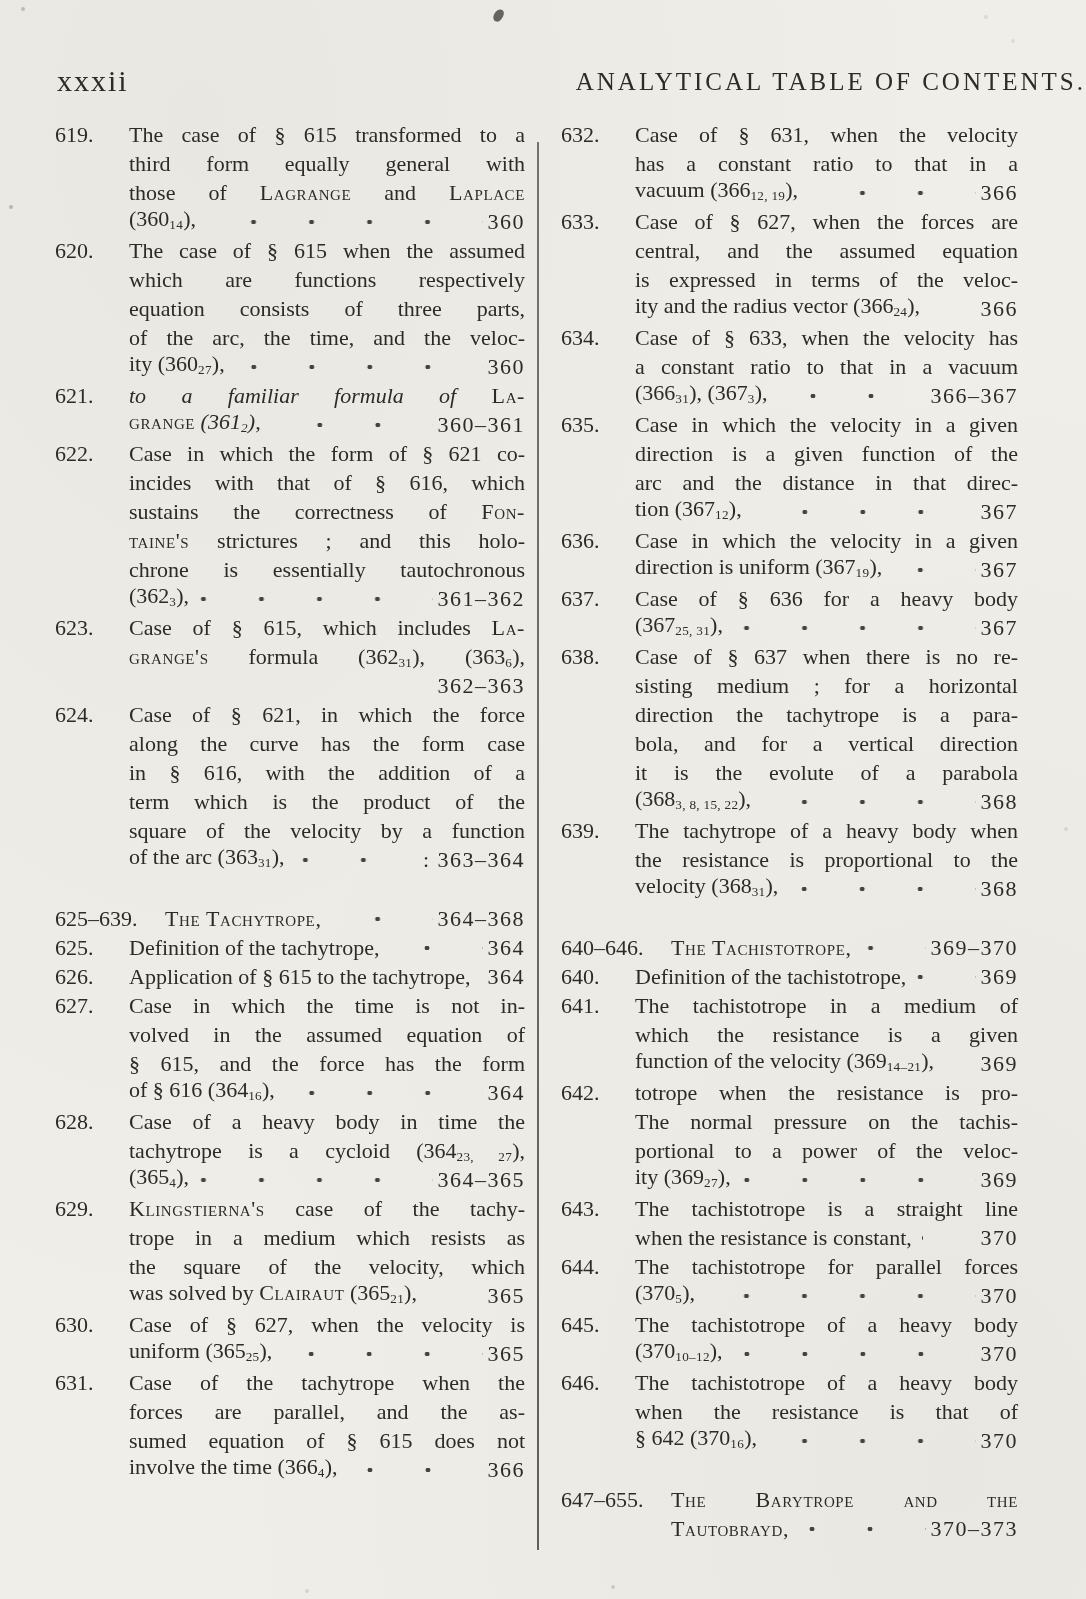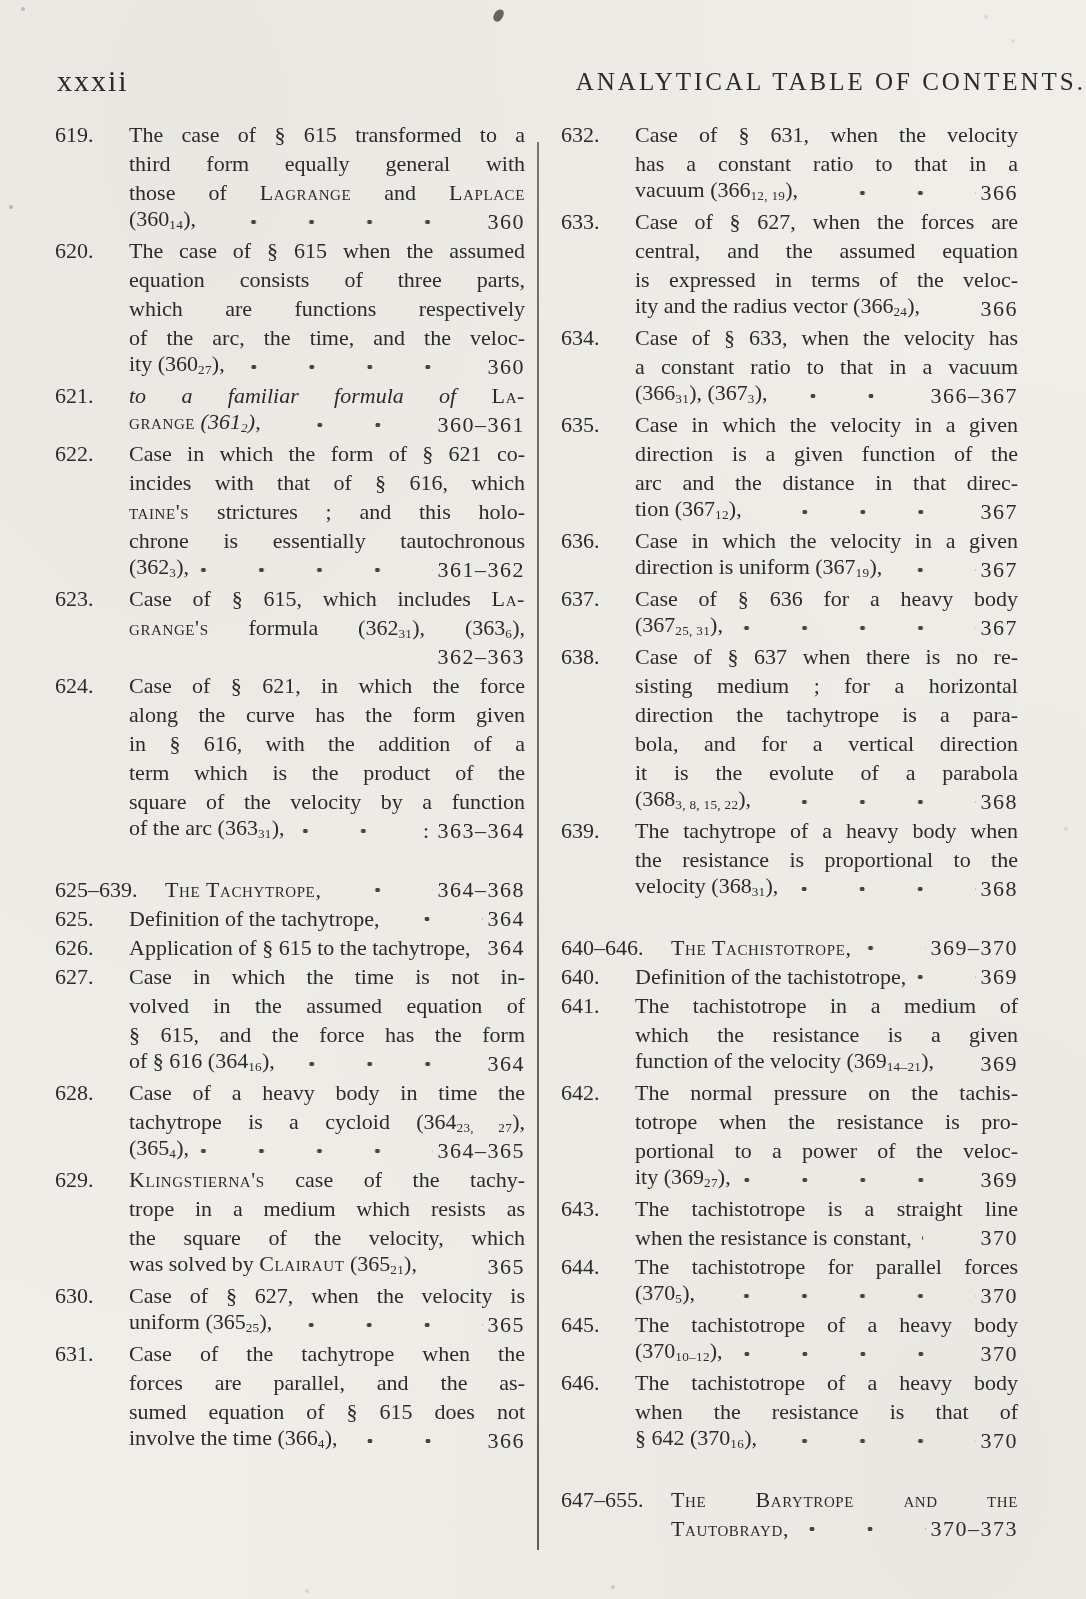--- a/index.html
+++ b/index.html
@@ -75,42 +75,43 @@
         <div class="line">those of <span class="sc">Lagrange</span> and <span class="sc">Laplace</span></div>
         <div class="lastline">
           <span class="text">(360<sub>14</sub>),</span>
           <span class="leader"></span>
           <span class="pageref">360</span>
         </div>
       </article>
       <article class="entry">
         <span class="num">620.</span>
         <div class="line">The case of § 615 when the assumed</div>
+        <div class="line">which are functions respectively</div>
         <div class="line">equation consists of three parts,</div>
-        <div class="line">which are functions respectively</div>
         <div class="line">of the arc, the time, and the veloc-</div>
         <div class="lastline">
           <span class="text">ity (360<sub>27</sub>),</span>
           <span class="leader"></span>
           <span class="pageref">360</span>
         </div>
       </article>
       <article class="entry italic">
         <span class="num">621.</span>
         <div class="line">to a familiar formula of <span class="sc">La-</span></div>
         <div class="lastline">
           <span class="text"><span class="sc">grange</span> (361<sub>2</sub>),</span>
           <span class="leader"></span>
           <span class="pageref">360–361</span>
         </div>
       </article>
       <article class="entry">
         <span class="num">622.</span>
         <div class="line">Case in which the form of § 621 co-</div>
         <div class="line">incides with that of § 616, which</div>
+        <div class="line">sustains the correctness of <span class="sc">Fon-</span></div>
         <div class="line"><span class="sc">taine's</span> strictures ; and this holo-</div>
         <div class="line">chrone is essentially tautochronous</div>
         <div class="lastline">
           <span class="text">(362<sub>3</sub>),</span>
           <span class="leader"></span>
           <span class="pageref">361–362</span>
         </div>
       </article>
       <article class="entry">
         <span class="num">623.</span>
@@ -118,21 +119,21 @@
         <div class="line"><span class="sc">grange's</span> formula (362<sub>31</sub>), (363<sub>6</sub>),</div>
         <div class="lastline">
           <span class="text"></span>
           <span class="leader none"></span>
           <span class="pageref">362–363</span>
         </div>
       </article>
       <article class="entry">
         <span class="num">624.</span>
         <div class="line">Case of § 621, in which the force</div>
-        <div class="line">along the curve has the form given</div>
+        <div class="line">along the curve has the form case</div>
         <div class="line">in § 616, with the addition of a</div>
         <div class="line">term which is the product of the</div>
         <div class="line">square of the velocity by a function</div>
         <div class="lastline">
           <span class="text">of the arc (363<sub>31</sub>),</span>
           <span class="leader"></span>
           <span class="pageref">: 363–364</span>
         </div>
       </article>
       <article class="entry heading">
@@ -317,22 +318,22 @@
         <div class="line">The tachistotrope in a medium of</div>
         <div class="line">which the resistance is a given</div>
         <div class="lastline">
           <span class="text">function of the velocity (369<sub>14–21</sub>),</span>
           <span class="leader"></span>
           <span class="pageref">369</span>
         </div>
       </article>
       <article class="entry">
         <span class="num">642.</span>
+        <div class="line">totrope when the resistance is pro-</div>
         <div class="line">The normal pressure on the tachis-</div>
-        <div class="line">totrope when the resistance is pro-</div>
         <div class="line">portional to a power of the veloc-</div>
         <div class="lastline">
           <span class="text">ity (369<sub>27</sub>),</span>
           <span class="leader"></span>
           <span class="pageref">369</span>
         </div>
       </article>
       <article class="entry">
         <span class="num">643.</span>
         <div class="line">The tachistotrope is a straight line</div>

